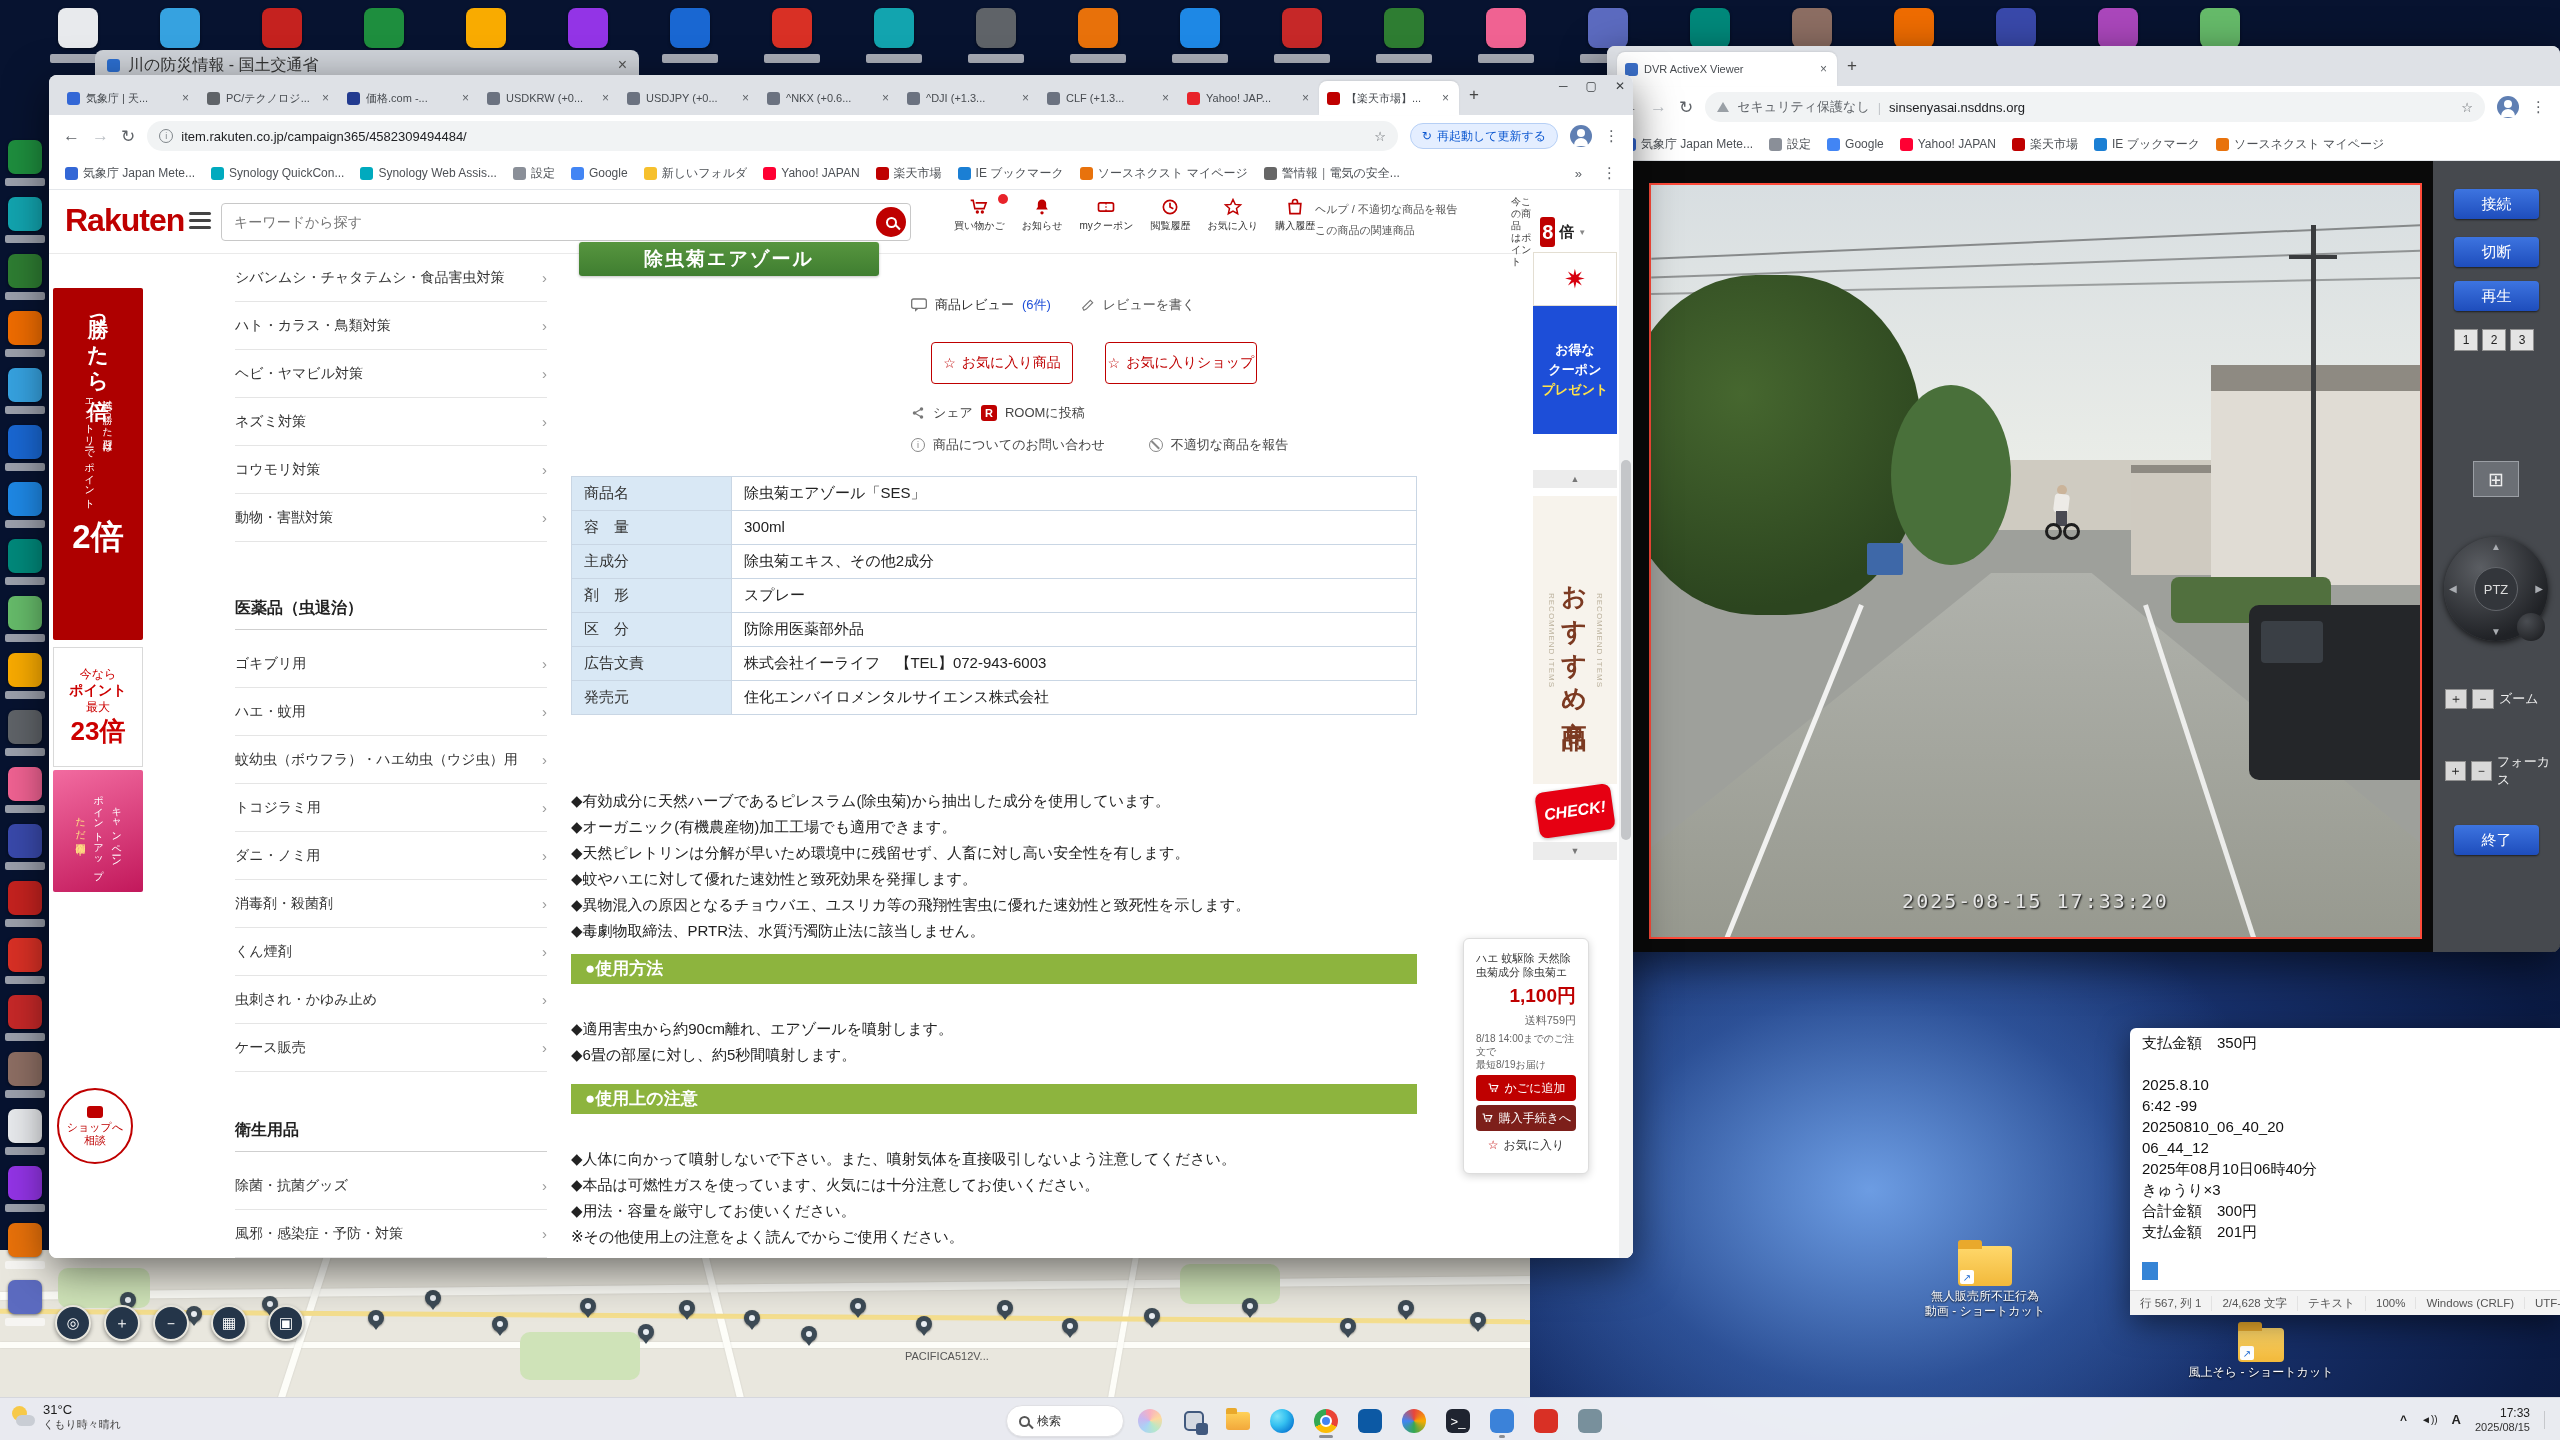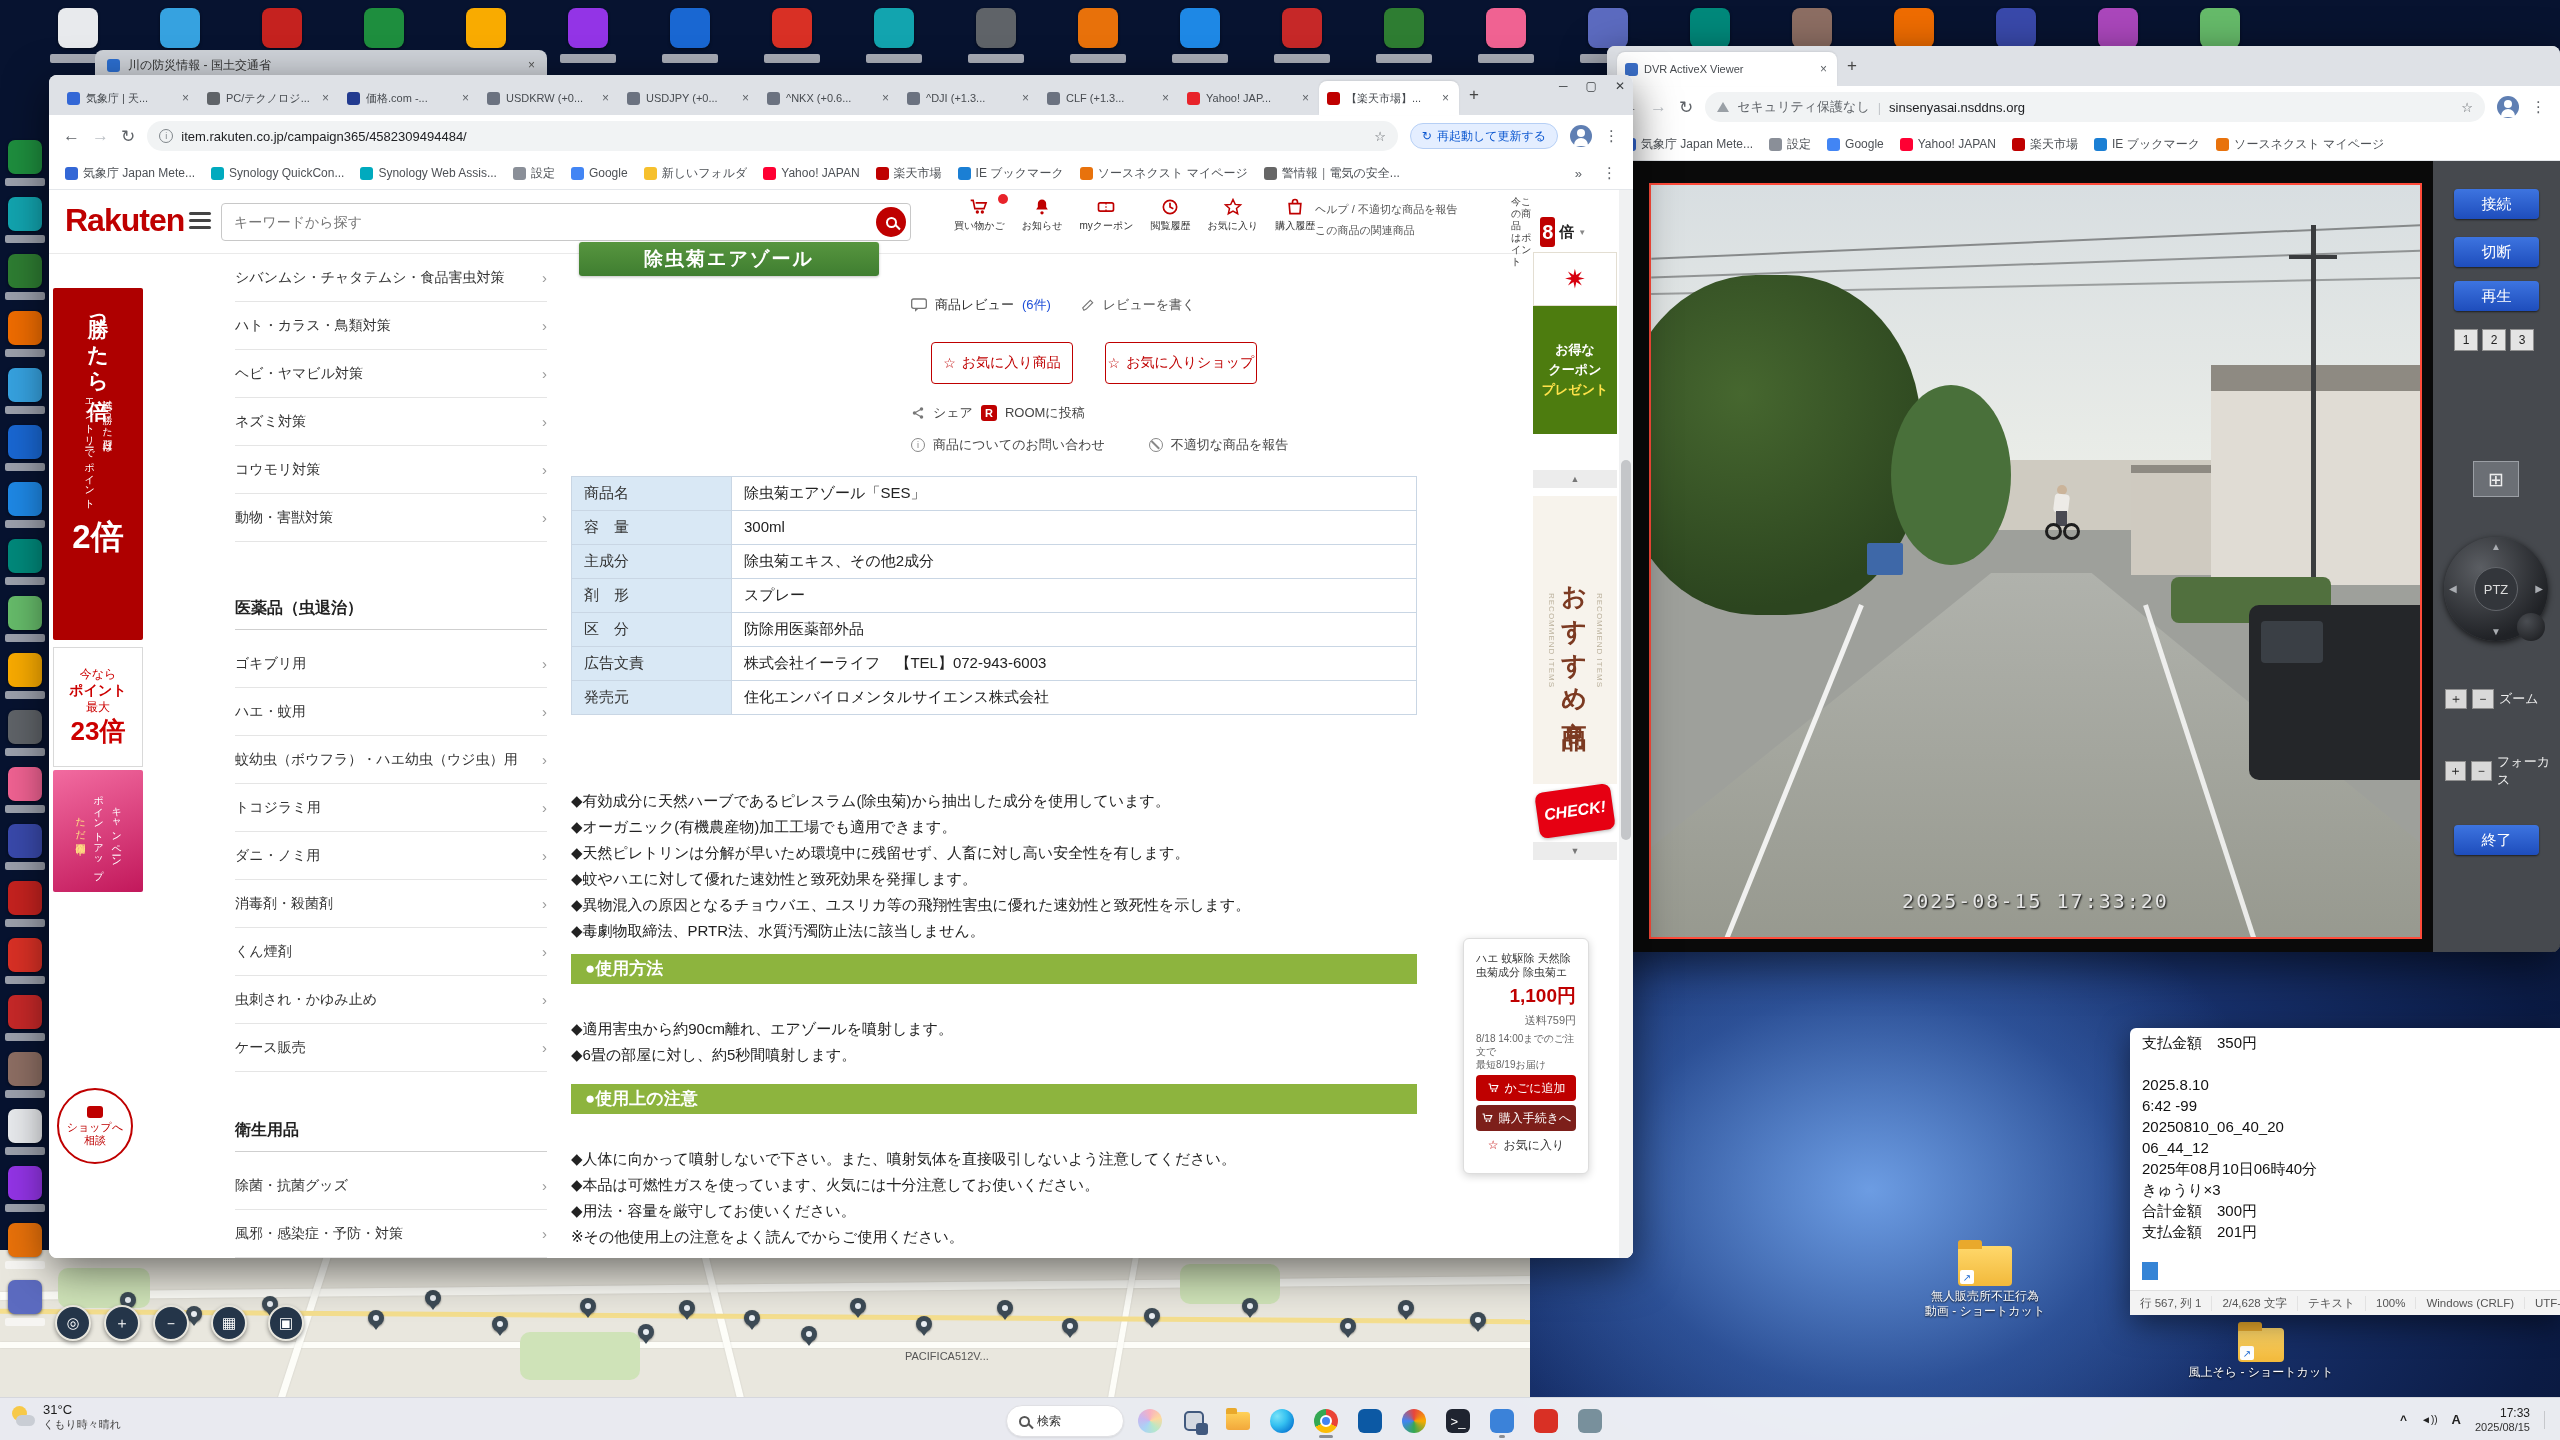--- a/index.html
+++ b/index.html
@@ -106,21 +106,21 @@
 .circ-ban{width:14px;height:14px;border:1.5px solid #888;border-radius:50%;position:relative}
 .circ-ban::after{content:"";position:absolute;left:0px;top:4.5px;width:11px;height:1.5px;background:#888;transform:rotate(45deg)}
 .spec{position:absolute;left:522px;top:286px;width:846px;border:1px solid #C9D6E4;border-bottom:0}
 .spec .sr{display:flex;border-bottom:1px solid #C9D6E4;font-size:15px}
 .spec .lb{width:160px;background:#D9E8F5;padding:7px 12px;color:#333;border-right:1px solid #C9D6E4}
 .spec .vl{flex:1;padding:7px 12px;color:#222}
 .sec-hd{position:absolute;left:522px;width:846px;height:30px;background:#8DB43E;color:#fff;font-weight:bold;font-size:17px;line-height:30px;padding-left:14px}
 .seclines{position:absolute;left:522px;width:860px;font-size:15px;color:#222;line-height:26px;white-space:nowrap}
 .rail{position:absolute;left:1484px;width:84px;z-index:1}
 .rail-coupon-top{height:54px;background:#fff;border:1px solid #E3DED2;display:flex;align-items:center;justify-content:center;color:#D7000F;font-size:26px}
-.rail-coupon{height:128px;background:#4d7c0f;display:flex;flex-direction:column;align-items:center;justify-content:center;gap:2px;color:#fff;font-size:13px;font-weight:bold}
+.rail-coupon{height:128px;background:#1d4ed8;display:flex;flex-direction:column;align-items:center;justify-content:center;gap:2px;color:#fff;font-size:13px;font-weight:bold}
 .rail-coupon .y{color:#FFE24A}
 .rail-arrow{position:absolute;left:1484px;width:84px;height:18px;background:#ECECEC;color:#777;font-size:9px;display:flex;align-items:center;justify-content:center}
 .rail-reco{position:absolute;left:1484px;top:306px;width:84px;height:288px;background:#F7F3EC;display:flex;align-items:center;justify-content:center;gap:3px}
 .rail-reco .en{writing-mode:vertical-rl;font-size:8px;color:#BCB29E;letter-spacing:1px}
 .rail-reco .jp{writing-mode:vertical-rl;text-orientation:upright;font-size:25px;font-weight:bold;color:#7C3A22;letter-spacing:5px}
 .check{position:absolute;left:1488px;top:598px;width:76px;height:46px;background:#E60012;border-radius:8px;transform:rotate(-8deg);display:flex;align-items:center;justify-content:center;color:#fff;font-weight:bold;font-size:16px;font-style:italic;box-shadow:0 1px 4px rgba(0,0,0,.3)}
 .buybox{position:absolute;left:1414px;top:748px;width:126px;height:236px;background:#fff;border:1px solid #DDD;border-radius:6px;box-shadow:0 2px 8px rgba(0,0,0,.18);z-index:2;padding:12px;display:flex;flex-direction:column;gap:4px}
 .buybox .bt{font-size:11px;color:#333;line-height:14px;height:28px;overflow:hidden}
 .buybox .pr{font-size:19px;font-weight:bold;color:#BF0000;text-align:right}
 .buybox .sh{font-size:11px;color:#666;text-align:right}
@@ -186,21 +186,21 @@
 .mroad{position:absolute;background:#FDFDF8;box-shadow:0 0 2px rgba(0,0,0,.12)}
 .mgreen{position:absolute;background:#CFE3B8;border-radius:10px}
 .myellow{position:absolute;background:#F4DE8E}
 .pin{position:absolute;width:16px;height:16px;background:#3C4A55;border-radius:50%;box-shadow:0 1px 2px rgba(0,0,0,.45);z-index:2}
 .pin::before{content:"";position:absolute;left:5px;top:5px;width:6px;height:6px;border-radius:50%;background:#E8EDF2}
 .pin::after{content:"";position:absolute;left:3px;top:13px;border:5px solid transparent;border-top:7px solid #3C4A55}
 .mctl{position:absolute;width:36px;height:36px;border-radius:50%;background:#25364A;border:2px solid #E9E7DE;color:#fff;font-size:15px;display:flex;align-items:center;justify-content:center;box-shadow:0 2px 4px rgba(0,0,0,.4);z-index:3}
 .maplabel{position:absolute;font-size:11px;color:#555;z-index:2}
 
 
-.bgtab{position:absolute;left:95px;top:50px;width:452px;height:30px;background:#CFD3D9;border-radius:8px 8px 0 0;display:flex;align-items:center;gap:8px;padding:0 12px;z-index:3;font-size:12px;color:#333}
+.bgtab{position:absolute;left:95px;top:50px;width:544px;height:30px;background:#CFD3D9;border-radius:8px 8px 0 0;display:flex;align-items:center;gap:8px;padding:0 12px;z-index:3;font-size:16px;color:#333}
 .bgtab .fav{width:13px;height:13px;border-radius:3px;background:#2C6FD1}
 .shortcut{position:absolute;width:150px;display:flex;flex-direction:column;align-items:center;gap:3px;z-index:2}
 .folder{position:relative;width:54px;height:40px;background:linear-gradient(#FFD86B,#F2B93B);border-radius:4px}
 .folder::before{content:"";position:absolute;top:-6px;left:0;width:24px;height:9px;background:#E9A92C;border-radius:3px 3px 0 0}
 .folder .sc{position:absolute;left:2px;bottom:2px;width:14px;height:14px;background:#fff;border-radius:2px;color:#1967D2;font-size:10px;display:flex;align-items:center;justify-content:center}
 .shortcut .lbl{font-size:12px;color:#fff;text-shadow:0 1px 2px #000;text-align:center;line-height:15px}
 </style>
 </head>
 <body>
 

